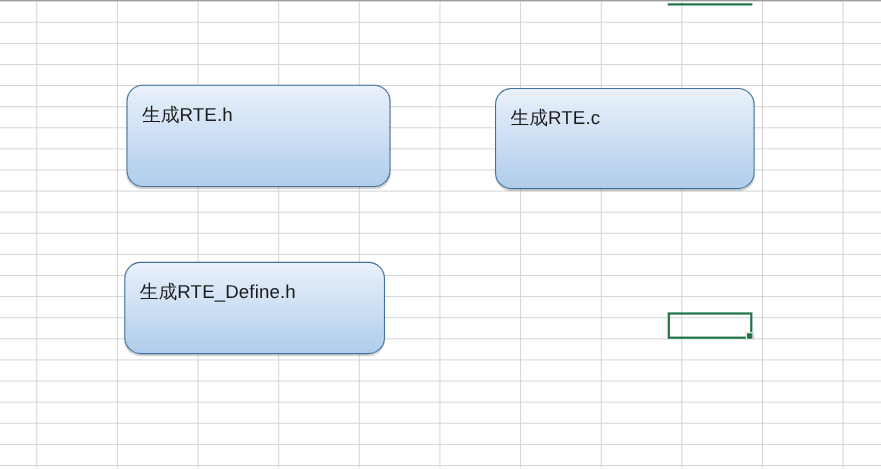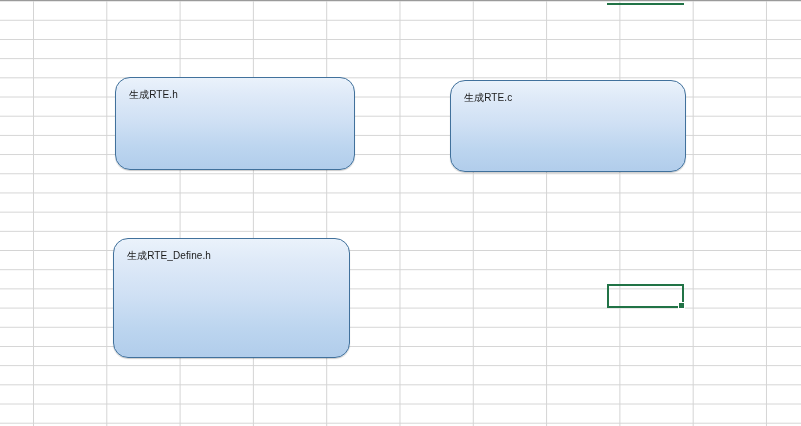--- a/index.html
+++ b/index.html
@@ -50,31 +50,31 @@
                 #eaf2fb 0%,
                 #dfeaf8 18%,
                 #cfe0f4 48%,
                 #bcd5ef 76%,
                 #b1cdeb 100%);
     box-shadow: 0 1px 1px rgba(0,0,0,0.20);
   }
   .shape-label {
     position: absolute;
     left: 13px;
-    top: 8px;
-    font-size: 10px;
+    top: 18px;
+    font-size: 17px;
     line-height: 17px;
     color: #1a1a1a;
     white-space: nowrap;
     letter-spacing: 0.1px;
   }
 
   #shape-rte-h        { left: 115px; top: 77px;  width: 240px; height: 93px; }
   #shape-rte-c        { left: 450px; top: 80px;  width: 236px; height: 92px; padding-left: 45px; }
-  #shape-rte-define-h { left: 113px; top: 238px; width: 237px; height: 120px; }
+  #shape-rte-define-h { left: 113px; top: 238px; width: 237px; height: 84px; }
 
   
   #cell-selection {
     position: absolute;
     left: 607px;
     top: 284px;
     width: 77px;
     height: 24px;
     box-sizing: border-box;
     border: 2px solid #217346;

